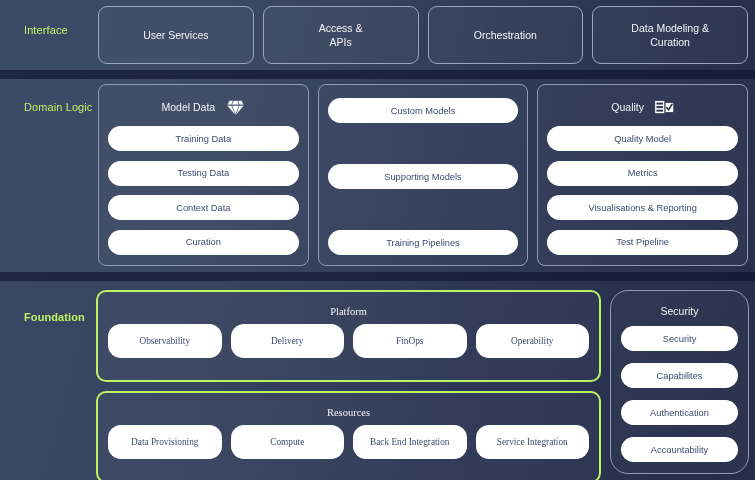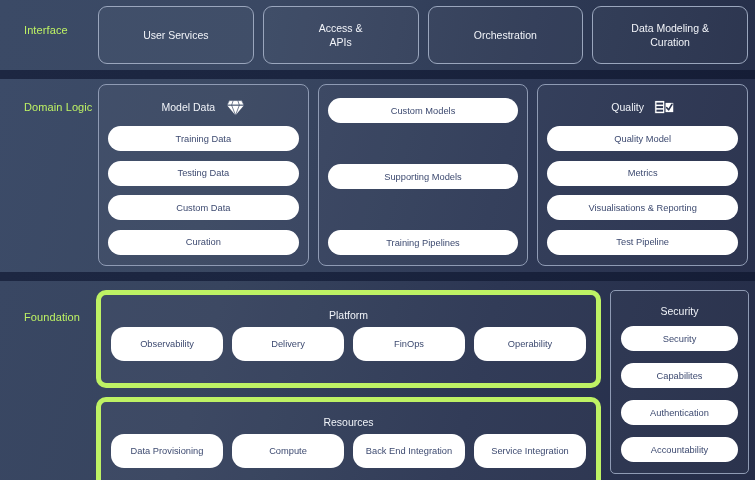--- a/index.html
+++ b/index.html
@@ -60,21 +60,21 @@
   .band-label {
     position: absolute;
     left: 24px;
     color: #bef264;
     font-size: 11px;
     letter-spacing: .1px;
     white-space: nowrap;
   }
   .label-interface  { top: 24px; }
   .label-domain     { top: 101px; }
-  .label-foundation { top: 311px; }
+  .label-foundation { top: 311px; font-weight: bold; }
 
   
   .interface-row {
     position: absolute;
     top: 6px;
     left: 98px;
     width: 650px;
     height: 58px;
     display: flex;
     gap: 9px;
@@ -169,26 +169,27 @@
     left: 96px;
     width: 505px;
     height: 184px;
     display: flex;
     flex-direction: column;
     gap: 9px;
   }
 
   .found-group {
     flex: 1;
-    border: 5px solid #bef264;
+    border: 2px solid #bef264;
     border-radius: 10px;
     background: rgba(255,255,255,0.03);
     padding: 8px 10px 22px 10px;
     display: flex;
     flex-direction: column;
+    font-family: Liberation Serif, serif;
   }
 
   .group-title {
     text-align: center;
     color: #f0f3f8;
     font-size: 10.5px;
     height: 24px;
     line-height: 24px;
   }
 
@@ -200,21 +201,21 @@
   }
   .group-pills .pill { flex: 1; height: 34px; border-radius: 13px; }
 
   .security-col {
     position: absolute;
     top: 290px;
     left: 610px;
     width: 139px;
     height: 184px;
     border: 1px solid #8f9bb4;
-    border-radius: 5px;
+    border-radius: 18px;
     background: rgba(255,255,255,0.03);
     padding: 8px 10px 10px 10px;
     display: flex;
     flex-direction: column;
   }
 
   .security-stack {
     flex: 1;
     display: flex;
     flex-direction: column;
@@ -263,21 +264,21 @@
           <svg width="19" height="17" viewBox="0 0 24 22">
             <path d="M4 2 L20 2 L23 8 L12 21 L1 8 Z" fill="#ffffff"></path>
             <path d="M4 2 L20 2 L23 8 L1 8 Z" fill="#ffffff" stroke="#3c4b68" stroke-width="0.9"></path>
             <path d="M9 2 L7 8 M15 2 L17 8 M1 8 L23 8 M7 8 L12 21 L17 8" stroke="#3c4b68" stroke-width="0.9" fill="none"></path>
           </svg>
         </span>
       </div>
       <div class="pill-stack">
         <div class="pill">Training Data</div>
         <div class="pill">Testing Data</div>
-        <div class="pill">Custom Data</div>
+        <div class="pill">Context Data</div>
         <div class="pill">Curation</div>
       </div>
     </div>
 
     <div class="domain-col">
       <div class="pill-stack">
         <div class="pill">Custom Models</div>
         <div class="pill">Supporting Models</div>
         <div class="pill">Training Pipelines</div>
       </div>

